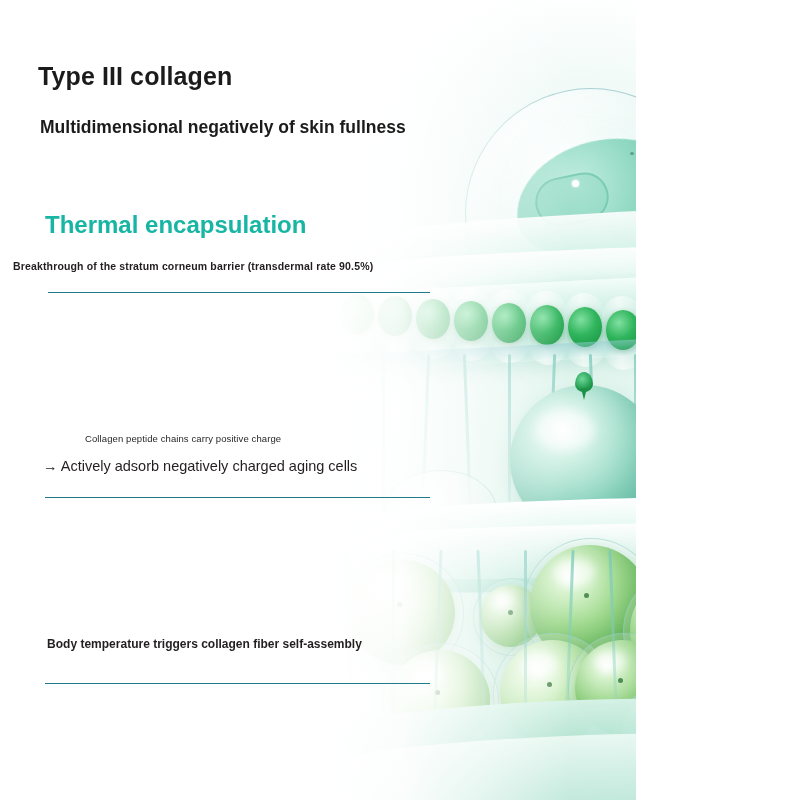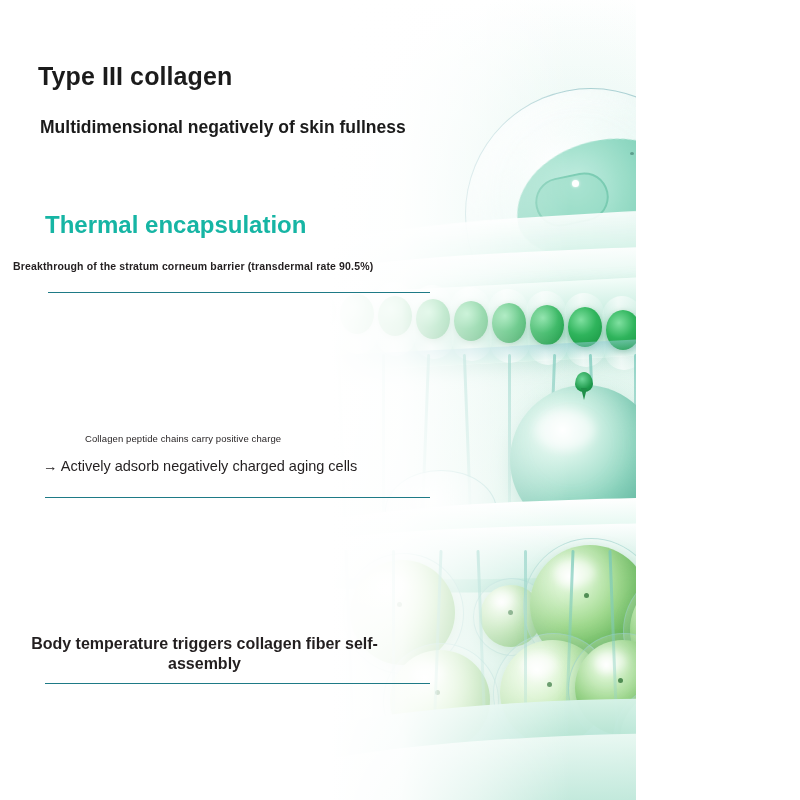--- a/index.html
+++ b/index.html
@@ -108,21 +108,21 @@
   .t1{left:45px;top:211px;font-size:24px;}
   .b1{left:13px;top:260px;font-size:10.5px;font-weight:bold;letter-spacing:.15px;}
   .rule1{position:absolute;left:48px;top:292px;width:382px;height:1.4px;background:#1e7a86;}
 
   .t2{left:45px;top:385px;font-size:19px;}
   .b2{left:45px;top:433px;font-size:9.5px;font-weight:normal;letter-spacing:.1px;margin-left:40px;}
   .b2b{left:43px;top:458px;font-size:14.5px;font-weight:normal;}
   .rule2{position:absolute;left:45px;top:497px;width:385px;height:1.4px;background:#1e7a86;}
 
   .t3{left:45px;top:597px;font-size:20px;}
-  .b3{left:22px;top:634px;width:365px;text-align:center;font-size:16px;font-weight:bold;line-height:20px;}
+  .b3{left:22px;top:634px;width:365px;text-align:center;font-size:12px;font-weight:bold;line-height:20px;}
   .rule3{position:absolute;left:45px;top:683px;width:385px;height:1.4px;background:#1e7a86;}
 </style>
 </head>
 <body>
 
 <div id="stage">
 
   <div class="art">
     <div class="artbg"></div>
 

